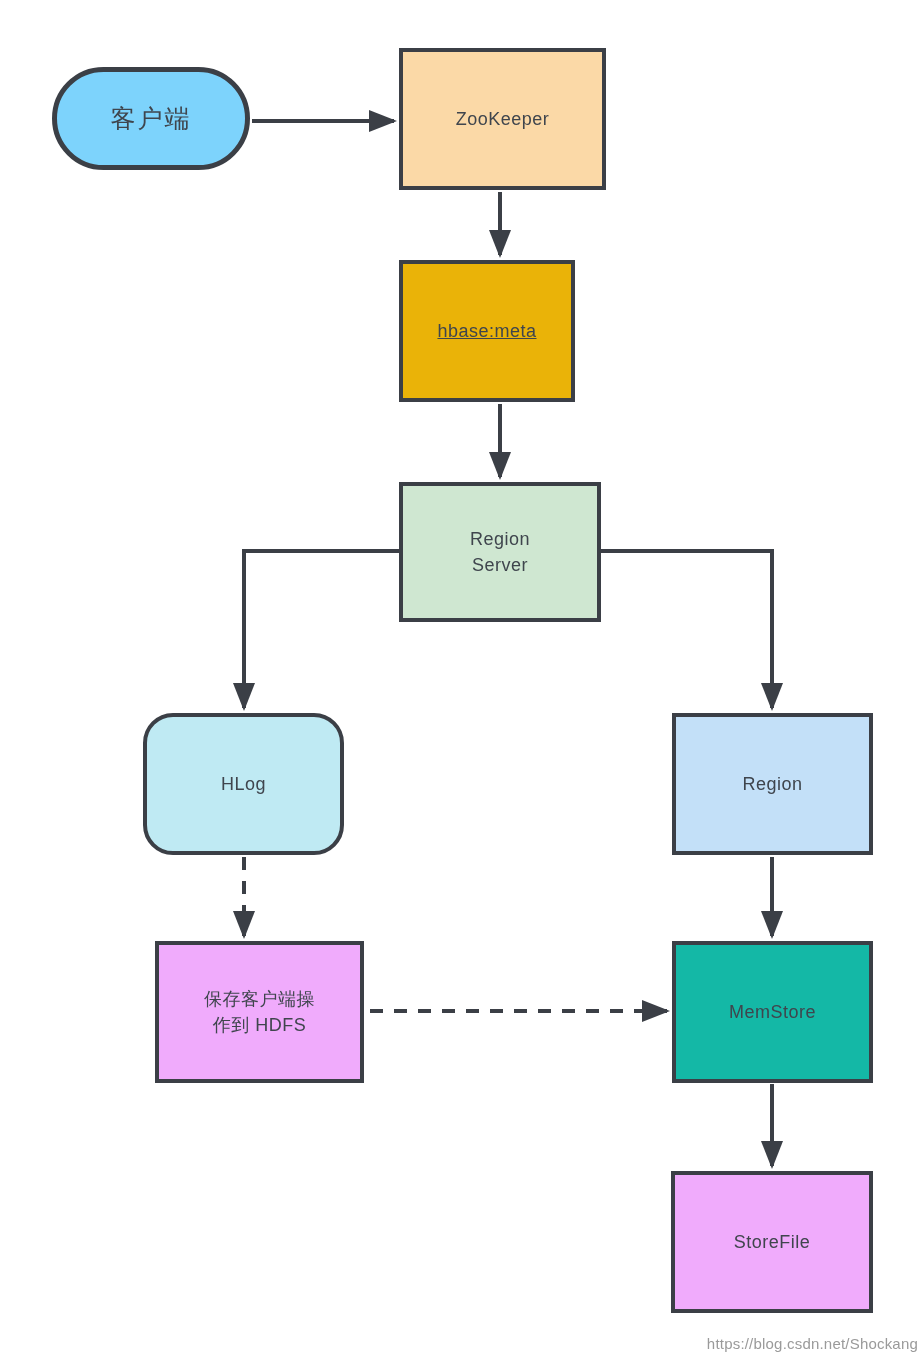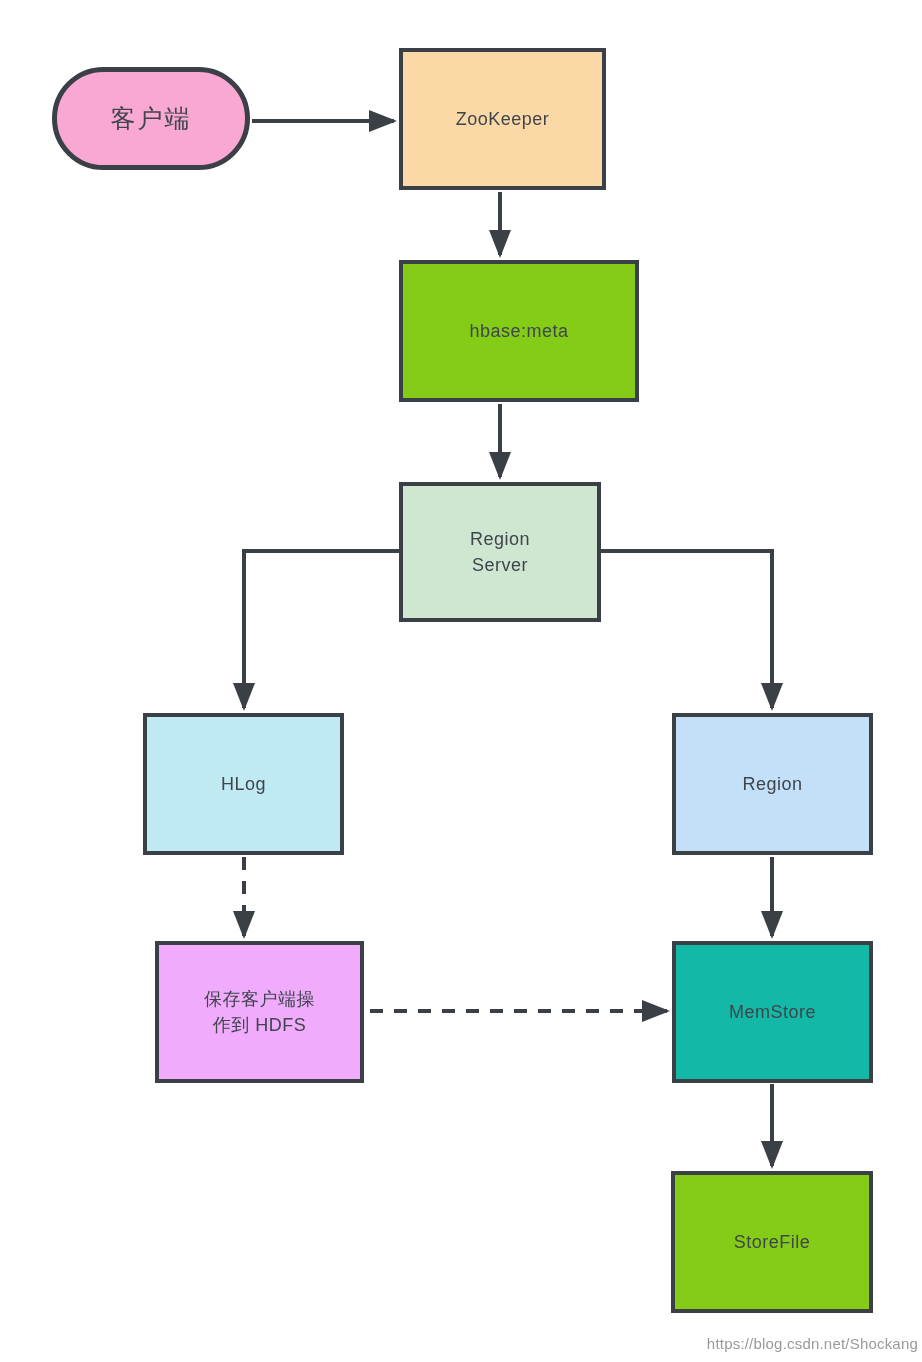--- a/index.html
+++ b/index.html
@@ -79,35 +79,35 @@
     <path class="edge solid" d="M500,192 L500,255" marker-end="url(#ah)"></path>
     <path class="edge solid" d="M500,404 L500,477" marker-end="url(#ah)"></path>
     <path class="edge solid" d="M399,551 L244,551 L244,708" marker-end="url(#ah)"></path>
     <path class="edge solid" d="M601,551 L772,551 L772,708" marker-end="url(#ah)"></path>
     <path class="edge dashed" d="M244,857 L244,936" marker-end="url(#ah)"></path>
     <path class="edge solid" d="M772,857 L772,936" marker-end="url(#ah)"></path>
     <path class="edge dashed" d="M346,1011 L667,1011" marker-end="url(#ah)"></path>
     <path class="edge solid" d="M772,1084 L772,1166" marker-end="url(#ah)"></path>
   </svg>
 
-  <div class="node pill" style="left: 52px; top: 67px; width: 198px; height: 103px; background: #f9a8d4; text-align: right;">客户端</div>
+  <div class="node pill" style="left: 52px; top: 67px; width: 198px; height: 103px; background: #7dd3fc; text-align: right;">客户端</div>
 
   <div class="node" style="left: 399px; top: 48px; width: 207px; height: 142px; background: rgb(251, 217, 167);">ZooKeeper</div>
 
-  <div class="node" style="left: 399px; top: 260px; width: 240px; height: 142px; background: #84cc16;">hbase:meta</div>
+  <div class="node" style="left: 399px; top: 260px; width: 176px; height: 142px; background: #eab308; text-decoration: underline;">hbase:meta</div>
 
   <div class="node" style="left: 399px; top: 482px; width: 202px; height: 140px; background: rgb(207, 231, 209);">Region
 Server</div>
 
-  <div class="node" style="left: 143px; top: 713px; width: 201px; height: 142px; background: rgb(191, 234, 243);">HLog</div>
+  <div class="node" style="left: 143px; top: 713px; width: 201px; height: 142px; background: rgb(191, 234, 243); border-radius: 30px;">HLog</div>
 
   <div class="node" style="left: 672px; top: 713px; width: 201px; height: 142px; background: rgb(195, 224, 248);">Region</div>
 
   <div class="node" style="left: 143px; top: 941px; width: 209px; height: 142px; background: #f0abfc; margin-left: 12px;">保存客户端操
 作到 HDFS</div>
 
   <div class="node" style="left: 672px; top: 941px; width: 201px; height: 142px; background: #14b8a6;">MemStore</div>
 
-  <div class="node" style="left: 671px; top: 1171px; width: 202px; height: 142px; background: #84cc16;">StoreFile</div>
+  <div class="node" style="left: 671px; top: 1171px; width: 202px; height: 142px; background: #f0abfc;">StoreFile</div>
 
   <div class="watermark">https://blog.csdn.net/Shockang</div>
 
 </div>
 
 </body></html>

